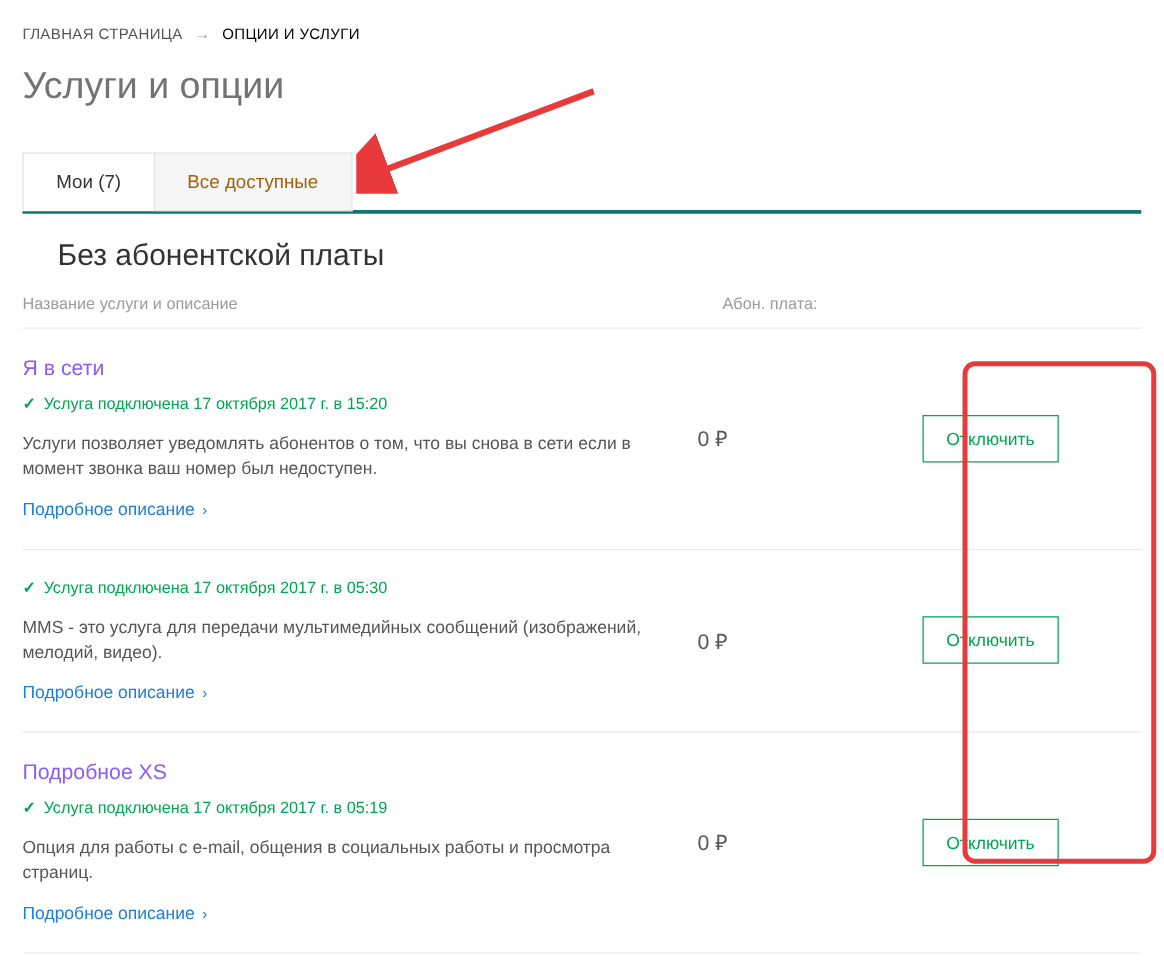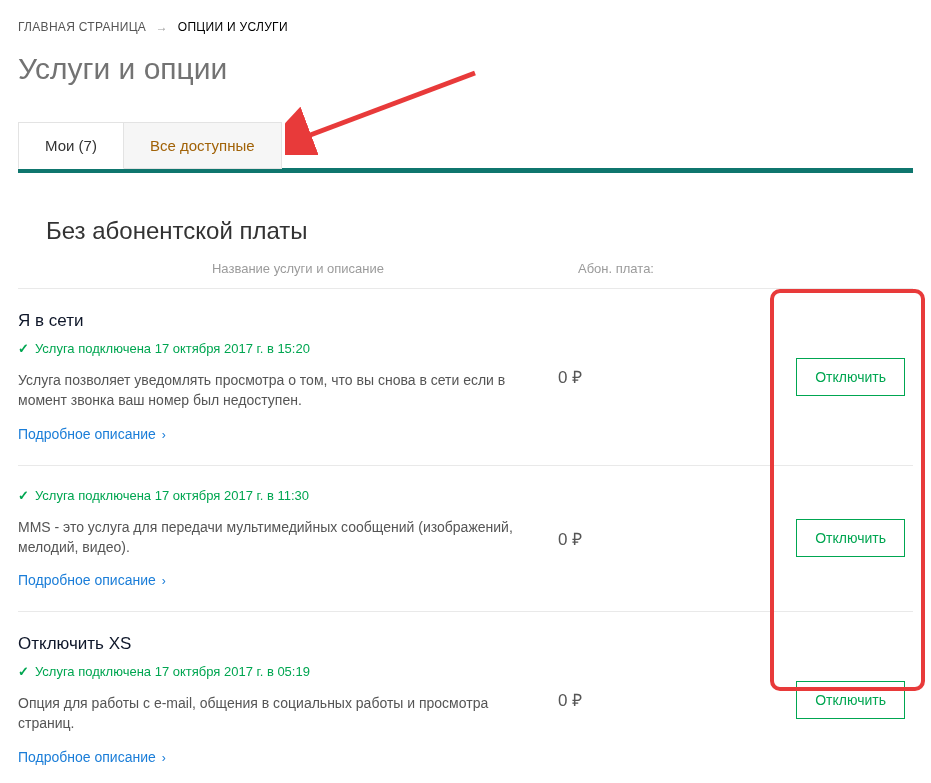--- a/index.html
+++ b/index.html
@@ -20,22 +20,22 @@
   .breadcrumb .arrow { margin: 0 6px; color: #9b9b9b; }
   .breadcrumb .current { color: #000000; text-transform: uppercase; }
   .page-title {
     font-size: 30px;
     font-weight: 400;
     color: #737373;
     margin-bottom: 36px;
   }
   .tabs {
     display: flex;
-    border-bottom: 5px solid #0f766e;
-    margin-bottom: 44px;
+    border-bottom: 3px solid #0f766e;
+    margin-bottom: 20px;
     position: relative;
     text-align: right;
   }
   .tab {
     padding: 14px 26px;
     font-size: 15px;
     color: #333;
     cursor: pointer;
     border: 1px solid transparent;
   }
@@ -58,38 +58,38 @@
     color: #333;
     margin-bottom: 16px;
     margin-left: 28px;
   }
   .table-headers {
     display: flex;
     font-size: 13px;
     color: #9b9b9b;
     margin-bottom: 12px;
   }
-  .th-name { flex: 0 0 560px; text-align: center; }
+  .th-name { flex: 0 0 560px; }
   .th-fee { flex: 1; }
   .service-list {
     border-top: 1px solid #e9e9e9;
   }
   .service-row {
     display: flex;
     align-items: center;
     border-bottom: 1px solid #e9e9e9;
     padding: 22px 0;
   }
   .srv-left {
     flex: 0 0 540px;
     padding-right: 20px;
   }
   .srv-title {
     font-size: 17px;
-    color: #0f172a;
+    color: #8b5cf6;
     margin-bottom: 10px;
   }
   .srv-status {
     font-size: 13px;
     color: #00a651;
     margin-bottom: 14px;
     display: flex;
     align-items: center;
     gap: 6px;
   }
@@ -118,21 +118,20 @@
     font-size: 12px;
   }
   .srv-fee {
     flex: 0 0 180px;
     font-size: 17px;
     color: #555;
   }
   .srv-action {
     flex: 1;
     display: flex;
-    justify-content: flex-end;
     padding-right: 8px;
   }
   .disable-btn {
     border: 1px solid #00a651;
     background: #fff;
     color: #00a651;
     font-size: 14px;
     padding: 10px 18px;
     cursor: pointer;
   }
@@ -174,53 +173,53 @@
 
 <div class="service-list">
 
   <div class="service-row">
     <div class="srv-left">
       <div class="srv-title">Я в сети</div>
       <div class="srv-status">
         <span class="check-icon">✓</span>
         <span>Услуга подключена 17 октября 2017 г. в 15:20</span>
       </div>
-      <div class="srv-desc">Услуга позволяет уведомлять просмотра о том, что вы снова в сети если в момент звонка ваш номер был недоступен.</div>
+      <div class="srv-desc">Услуги позволяет уведомлять абонентов о том, что вы снова в сети если в момент звонка ваш номер был недоступен.</div>
       <div class="srv-more">
         <span>Подробное описание</span>
         <span class="chevron-right">›</span>
       </div>
     </div>
     <div class="srv-fee">0 ₽</div>
     <div class="srv-action">
       <button class="disable-btn">Отключить</button>
     </div>
   </div>
 
   <div class="service-row">
     <div class="srv-left">
       <div class="srv-status">
         <span class="check-icon">✓</span>
-        <span>Услуга подключена 17 октября 2017 г. в 11:30</span>
+        <span>Услуга подключена 17 октября 2017 г. в 05:30</span>
       </div>
       <div class="srv-desc">MMS - это услуга для передачи мультимедийных сообщений (изображений, мелодий, видео).</div>
       <div class="srv-more">
         <span>Подробное описание</span>
         <span class="chevron-right">›</span>
       </div>
     </div>
     <div class="srv-fee">0 ₽</div>
     <div class="srv-action">
       <button class="disable-btn">Отключить</button>
     </div>
   </div>
 
   <div class="service-row">
     <div class="srv-left">
-      <div class="srv-title">Отключить XS</div>
+      <div class="srv-title">Подробное XS</div>
       <div class="srv-status">
         <span class="check-icon">✓</span>
         <span>Услуга подключена 17 октября 2017 г. в 05:19</span>
       </div>
       <div class="srv-desc">Опция для работы с e-mail, общения в социальных работы и просмотра страниц.</div>
       <div class="srv-more">
         <span>Подробное описание</span>
         <span class="chevron-right">›</span>
       </div>
     </div>

